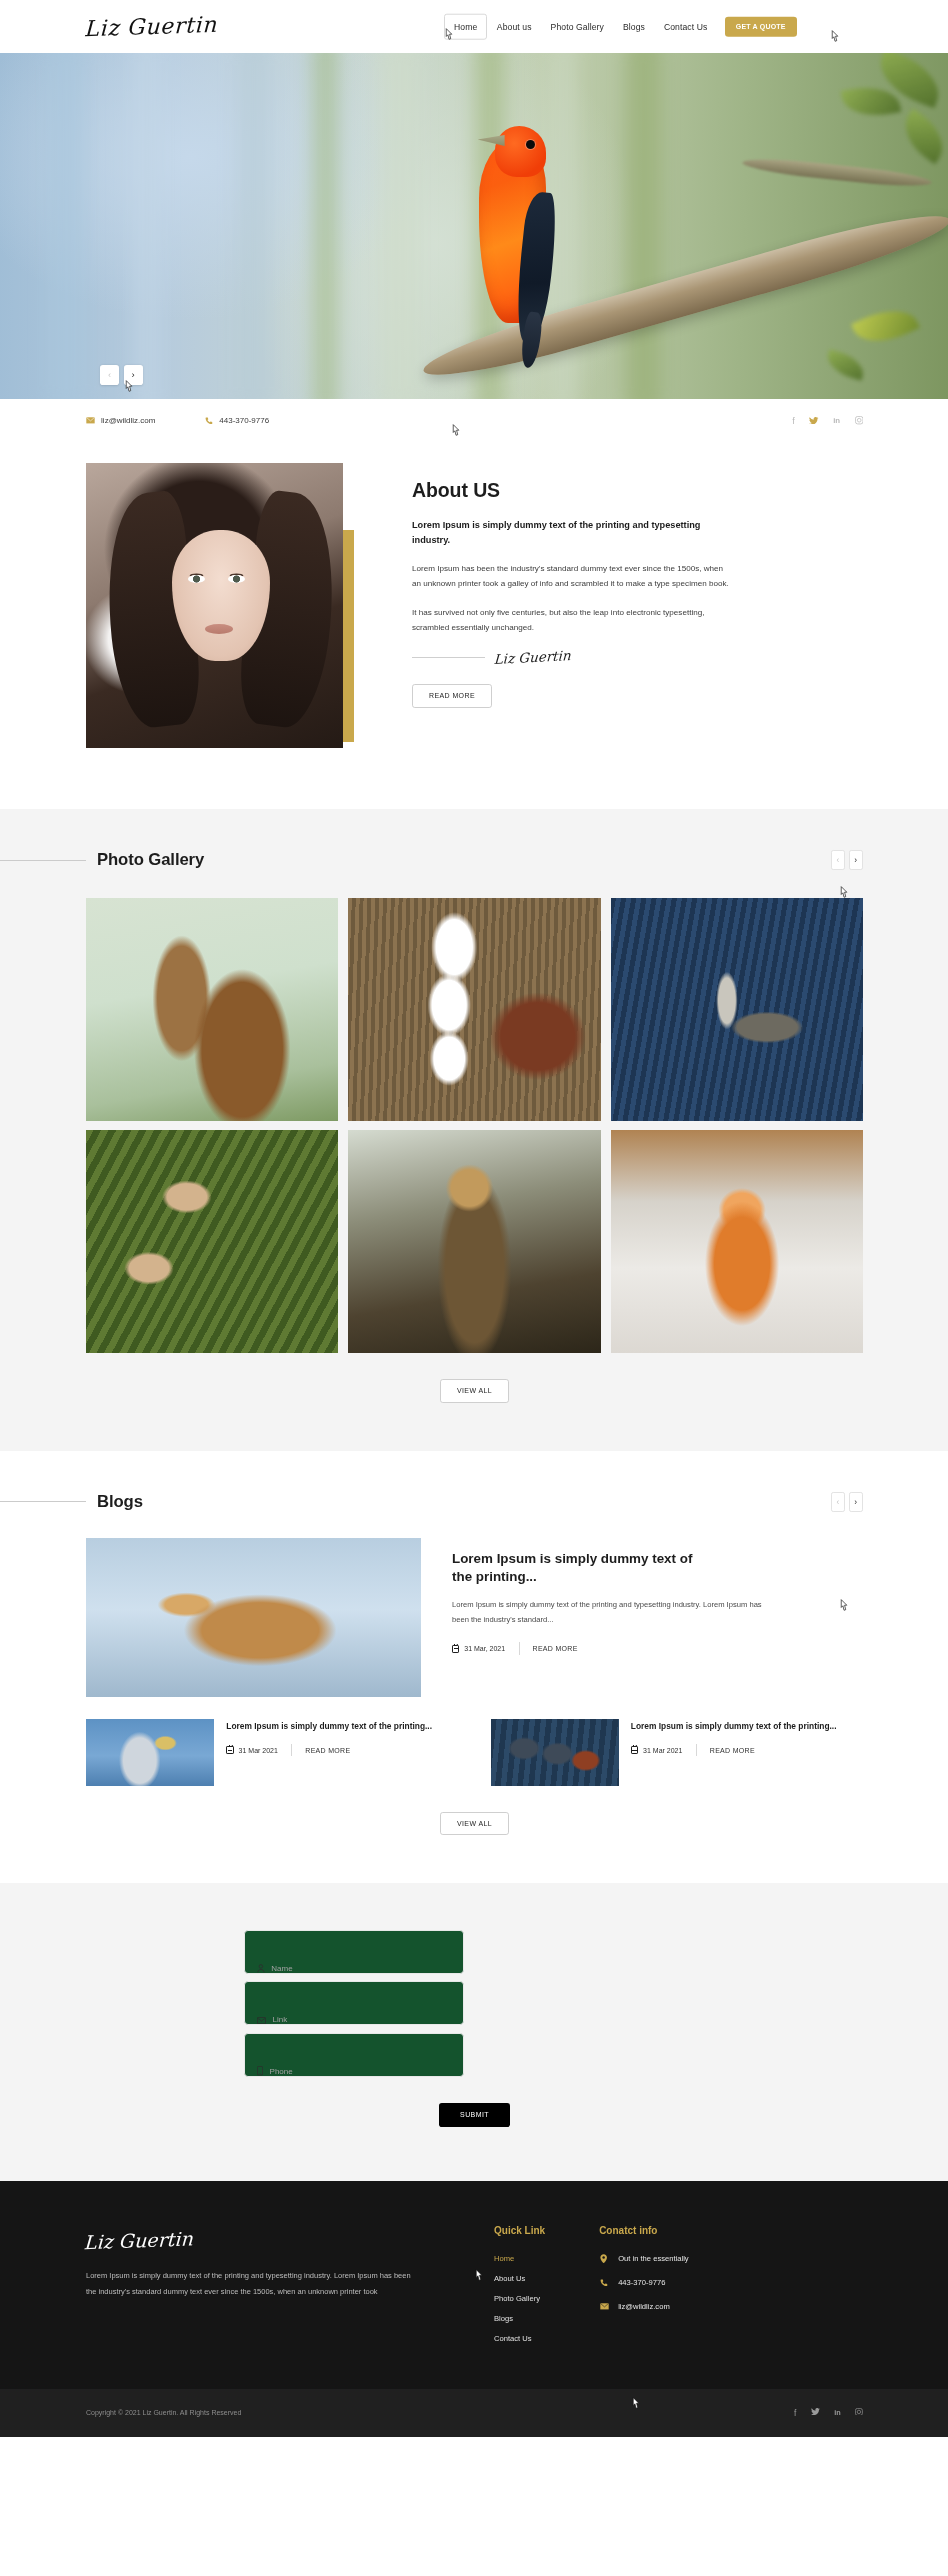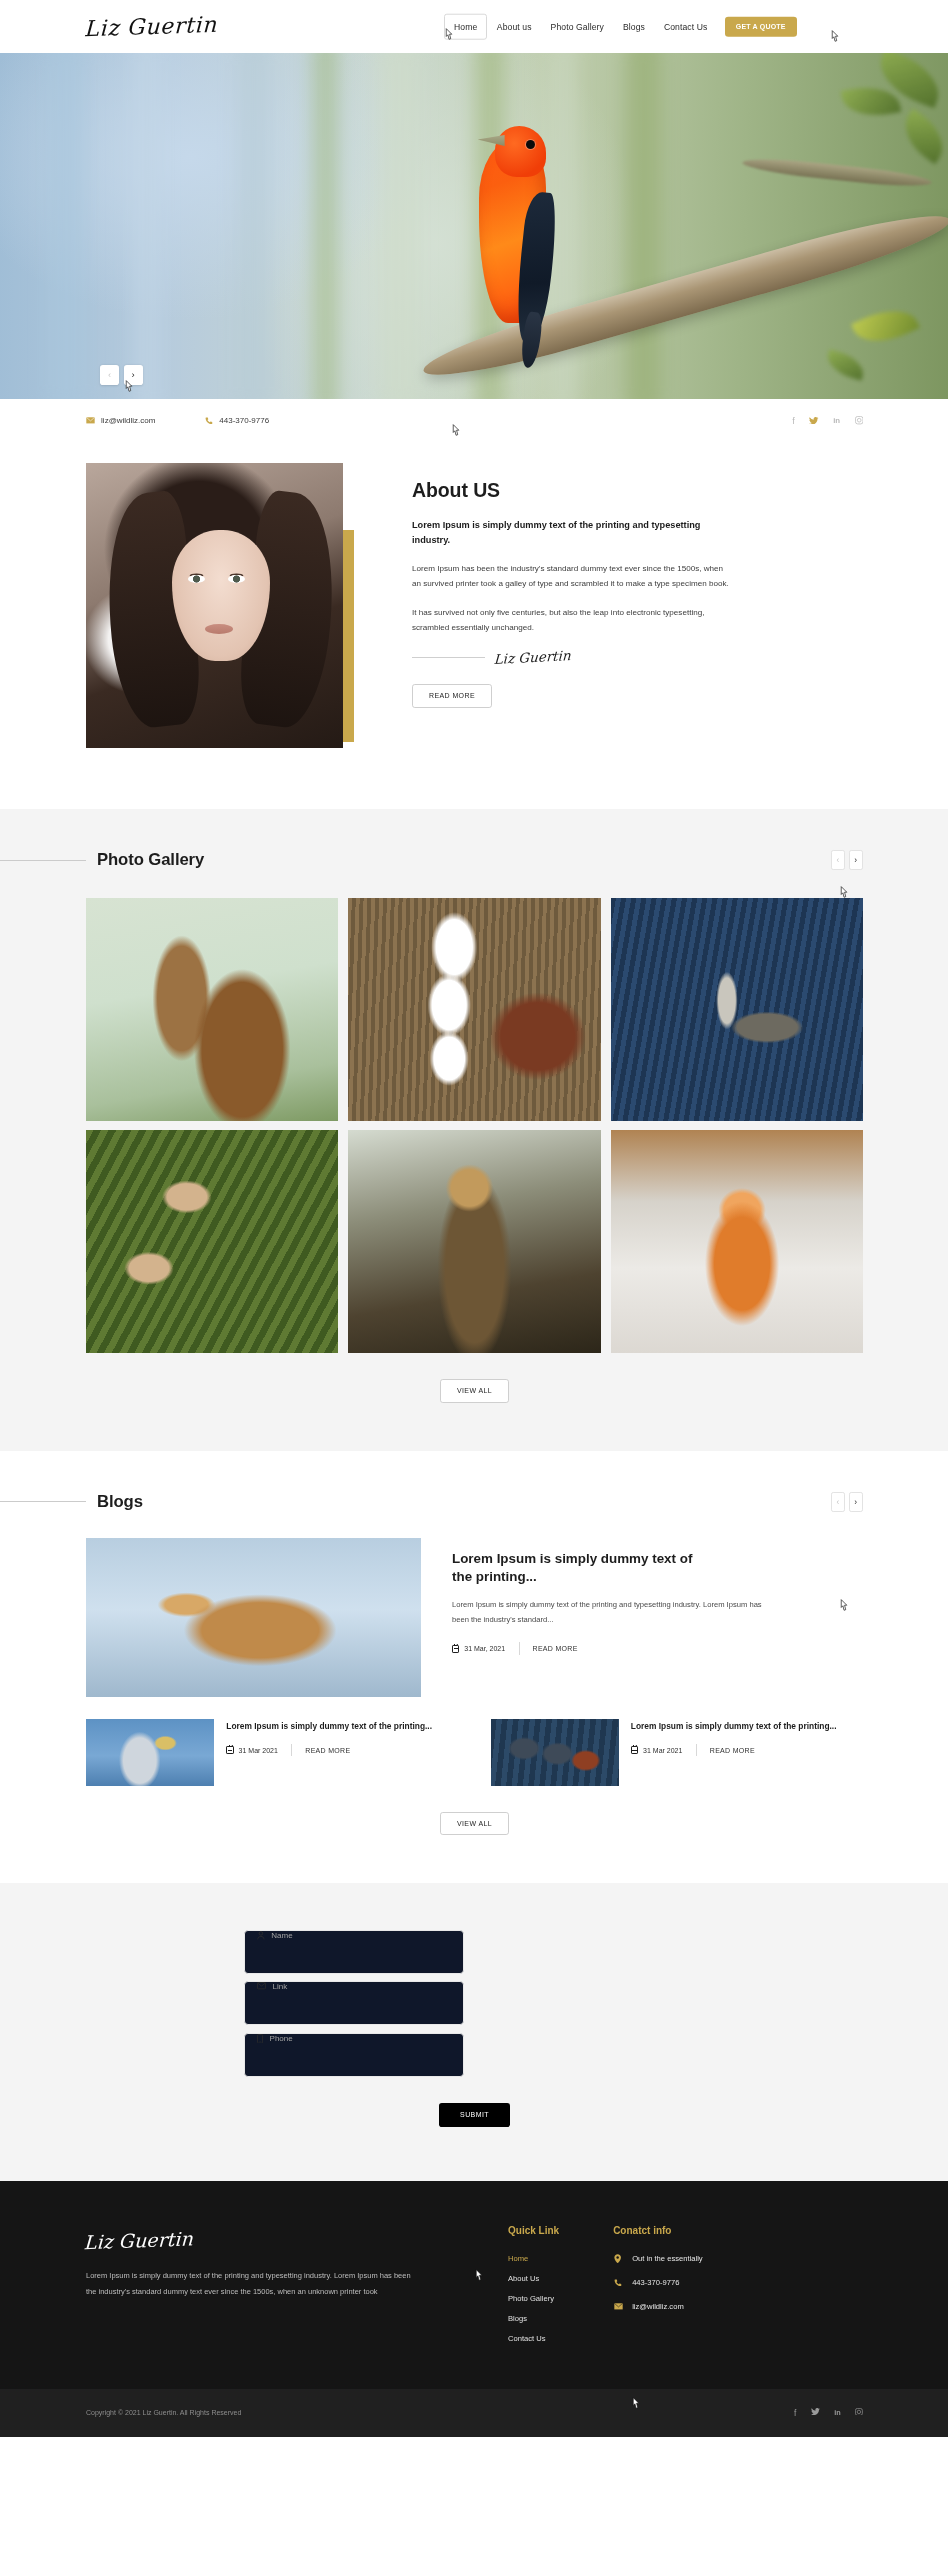--- a/index.html
+++ b/index.html
@@ -419,22 +419,22 @@
   
   .inquiry { background: #f4f4f4; padding: 47px 86px 54px; }
   .inq-title { text-align: center; font-size: 16.7px; font-weight: 700; margin-bottom: 29px; }
   .inq-grid {
     display: grid; grid-template-columns: 220px 220px;
     gap: 0 22px;
     justify-content: center;
   }
   .inq-left { display: flex; flex-direction: column; gap: 7.3px; }
   .field {
-    background: #0f172a; border: 0.6px solid #e8e8e8; border-radius: 3.9px;
-    height: 44px; display: flex; align-items: flex-start; gap: 6.7px; padding: 0 12.3px;
+    background: #14532d; border: 0.6px solid #e8e8e8; border-radius: 3.9px;
+    height: 44px; display: flex; align-items: flex-end; gap: 6.7px; padding: 0 12.3px;
   }
   .field .ph { color: #a2a2a2; font-size: 8px; }
   .field .fi { color: #2d2d2d; display: inline-flex; }
   .textarea {
     background: #fff; border: 0.6px solid #e8e8e8; border-radius: 3.9px;
     height: 158px; display: flex; align-items: flex-start; gap: 6.7px; padding: 14.5px 12.3px;
   }
   .submit-wrap { display: flex; justify-content: center; margin-top: 26px; }
   .submit-btn {
     background: #000; color: #fff; border: none; border-radius: 2.8px;
@@ -442,21 +442,21 @@
   }
 
   
   .footer { background: #151515; color: #d6d6d6; padding: 44px 86px 35px; display: flex; }
   .f-brand {
     font-family: "DejaVu Serif", serif; font-style: italic; font-size: 19px;
     color: #fff; transform: skewX(-7deg) rotate(-2deg); margin-bottom: 21px;
   }
   .f-col-about { width: 357px; }
   .f-about-p { font-size: 7.5px; line-height: 2.25; color: #bdbdbd; max-width: 329px; }
-  .f-col { margin-left: 65px; }
+  .f-col { margin-left: 51px; }
   .f-col.contact { margin-left: 54px; }
   .f-head { color: #c9a84c; font-size: 10px; font-weight: 700; margin-bottom: 18px; }
   .f-link { font-size: 7.6px; color: #e0e0e0; margin-bottom: 11px; cursor: pointer; }
   .f-link.active { color: #c9a84c; }
   .f-ci { display: flex; align-items: center; gap: 9px; margin-bottom: 15px; font-size: 7.6px; color: #e6e6e6; }
   .f-ci .ci-ico { color: #c9a84c; font-size: 8.4px; width: 10px; display: inline-flex; justify-content: center; }
   .copybar {
     background: #202020; padding: 0 86px; height: 48px;
     display: flex; align-items: center; font-size: 7px; color: #8d8d8d;
   }
@@ -574,21 +574,21 @@
         <div class="hair-r"></div>
         <div class="face"></div>
         <div class="eye l"></div>
         <div class="eye r"></div>
         <div class="lips"></div>
       </div>
     </div>
     <div class="about-text">
       <div class="about-title">About US</div>
       <div class="about-lead">Lorem Ipsum is simply dummy text of the printing and typesetting industry.</div>
-      <div class="about-p">Lorem Ipsum has been the industry's standard dummy text ever since the 1500s, when an survived printer took a galley of type and scrambled it to make a type specimen book.</div>
+      <div class="about-p">Lorem Ipsum has been the industry's standard dummy text ever since the 1500s, when an unknown printer took a galley of info and scrambled it to make a type specimen book.</div>
       <div class="about-p">It has survived not only five centuries, but also the leap into electronic typesetting, scrambled essentially unchanged.</div>
       <div class="sig-row">
         <div class="sig-line"></div>
         <div class="sig-name">Liz Guertin</div>
       </div>
       <div class="outline-btn">READ MORE</div>
     </div>
   </div>
 
   <div class="gallery">

